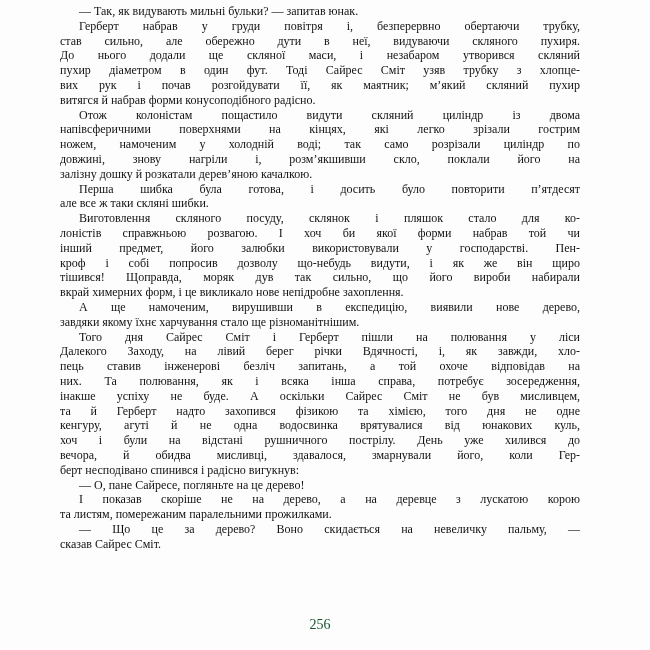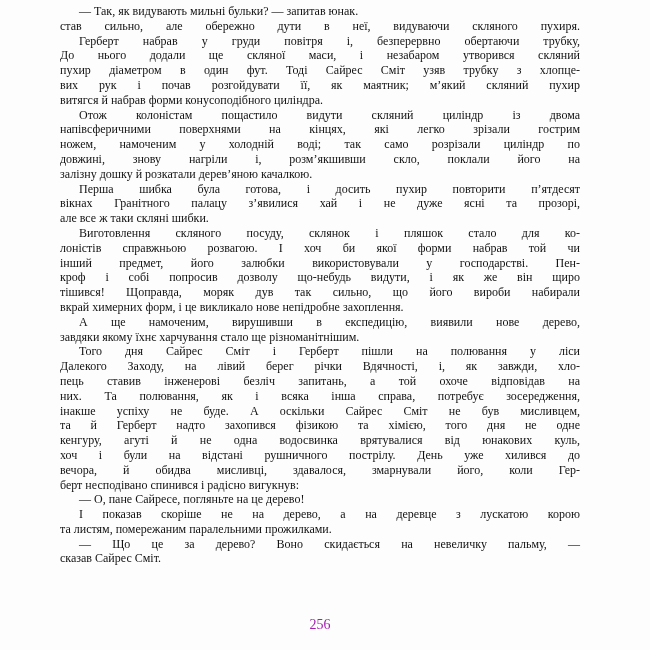--- a/index.html
+++ b/index.html
@@ -38,42 +38,41 @@
     text-align-last: left;
   }
   .page-number {
     position: absolute;
     top: 618px;
     left: 60px;
     width: 520px;
     text-align: center;
     font-size: 14px;
     line-height: 14.8px;
-    color: #a21caf;
+    color: #14532d;
   }
 </style>
 </head>
 <body>
 
 <div class="page">
   <div class="text-block">
       <div class="line indent last">— Так, як видувають мильні бульки? — запитав юнак.</div>
+      <div class="line indent">Герберт набрав у груди повітря і, безперервно обертаючи трубку,</div>
       <div class="line">став сильно, але обережно дути в неї, видуваючи скляного пухиря.</div>
-      <div class="line indent">Герберт набрав у груди повітря і, безперервно обертаючи трубку,</div>
       <div class="line">До нього додали ще скляної маси, і незабаром утворився скляний</div>
       <div class="line">пухир діаметром в один фут. Тоді Сайрес Сміт узяв трубку з хлопце-</div>
       <div class="line">вих рук і почав розгойдувати її, як маятник; м’який скляний пухир</div>
-      <div class="line last">витягся й набрав форми конусоподібного циліндра.</div>
+      <div class="line last">витягся й набрав форми конусоподібного радісно.</div>
       <div class="line indent">Отож колоністам пощастило видути скляний циліндр із двома</div>
       <div class="line">напівсферичними поверхнями на кінцях, які легко зрізали гострим</div>
       <div class="line">ножем, намоченим у холодній воді; так само розрізали циліндр по</div>
       <div class="line">довжині, знову нагріли і, розм’якшивши скло, поклали його на</div>
       <div class="line last">залізну дошку й розкатали дерев’яною качалкою.</div>
-      <div class="line indent">Перша шибка була готова, і досить пухир повторити п’ятдесят</div>
-      <div class="line">вікнах Гранітного палацу з’явилися хай і не дуже ясні та прозорі,</div>
+      <div class="line indent">Перша шибка була готова, і досить було повторити п’ятдесят</div>
       <div class="line last">але все ж таки скляні шибки.</div>
       <div class="line indent">Виготовлення скляного посуду, склянок і пляшок стало для ко-</div>
       <div class="line">лоністів справжньою розвагою. І хоч би якої форми набрав той чи</div>
       <div class="line">інший предмет, його залюбки використовували у господарстві. Пен-</div>
       <div class="line">кроф і собі попросив дозволу що-небудь видути, і як же він щиро</div>
       <div class="line">тішився! Щоправда, моряк дув так сильно, що його вироби набирали</div>
       <div class="line last">вкрай химерних форм, і це викликало нове непідробне захоплення.</div>
       <div class="line indent">А ще намоченим, вирушивши в експедицію, виявили нове дерево,</div>
       <div class="line last">завдяки якому їхнє харчування стало ще різноманітнішим.</div>
       <div class="line indent">Того дня Сайрес Сміт і Герберт пішли на полювання у ліси</div>

